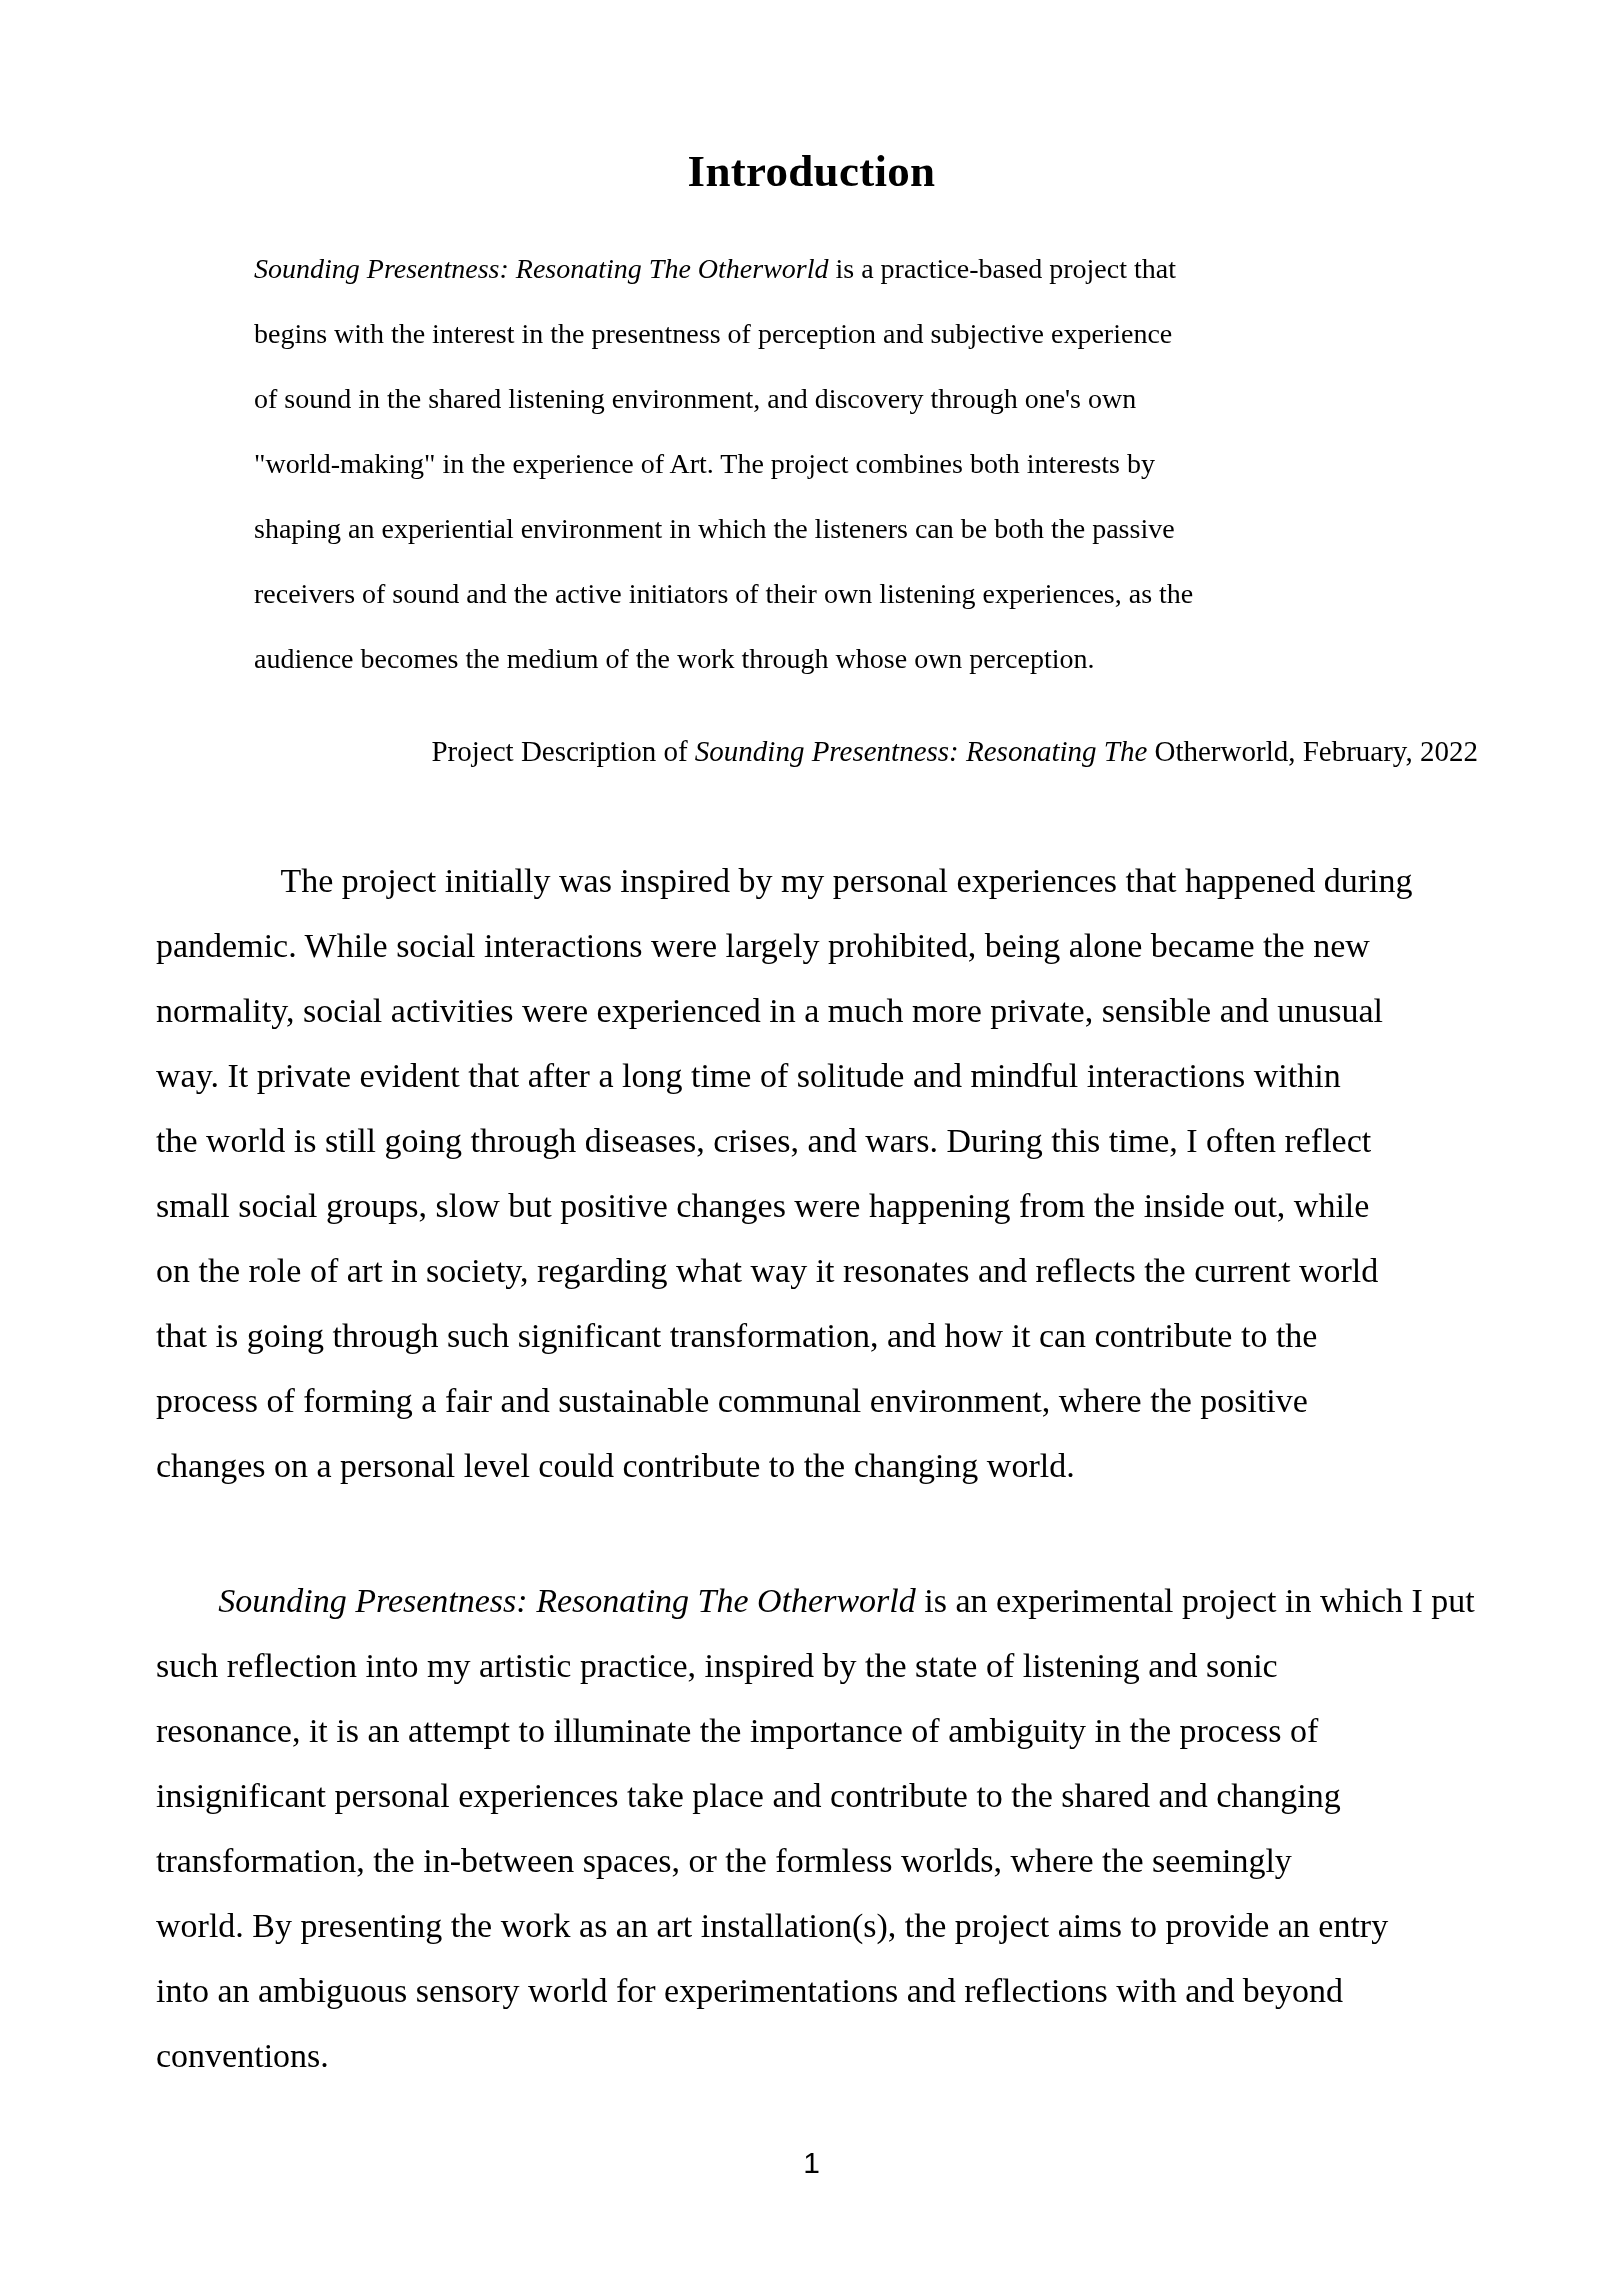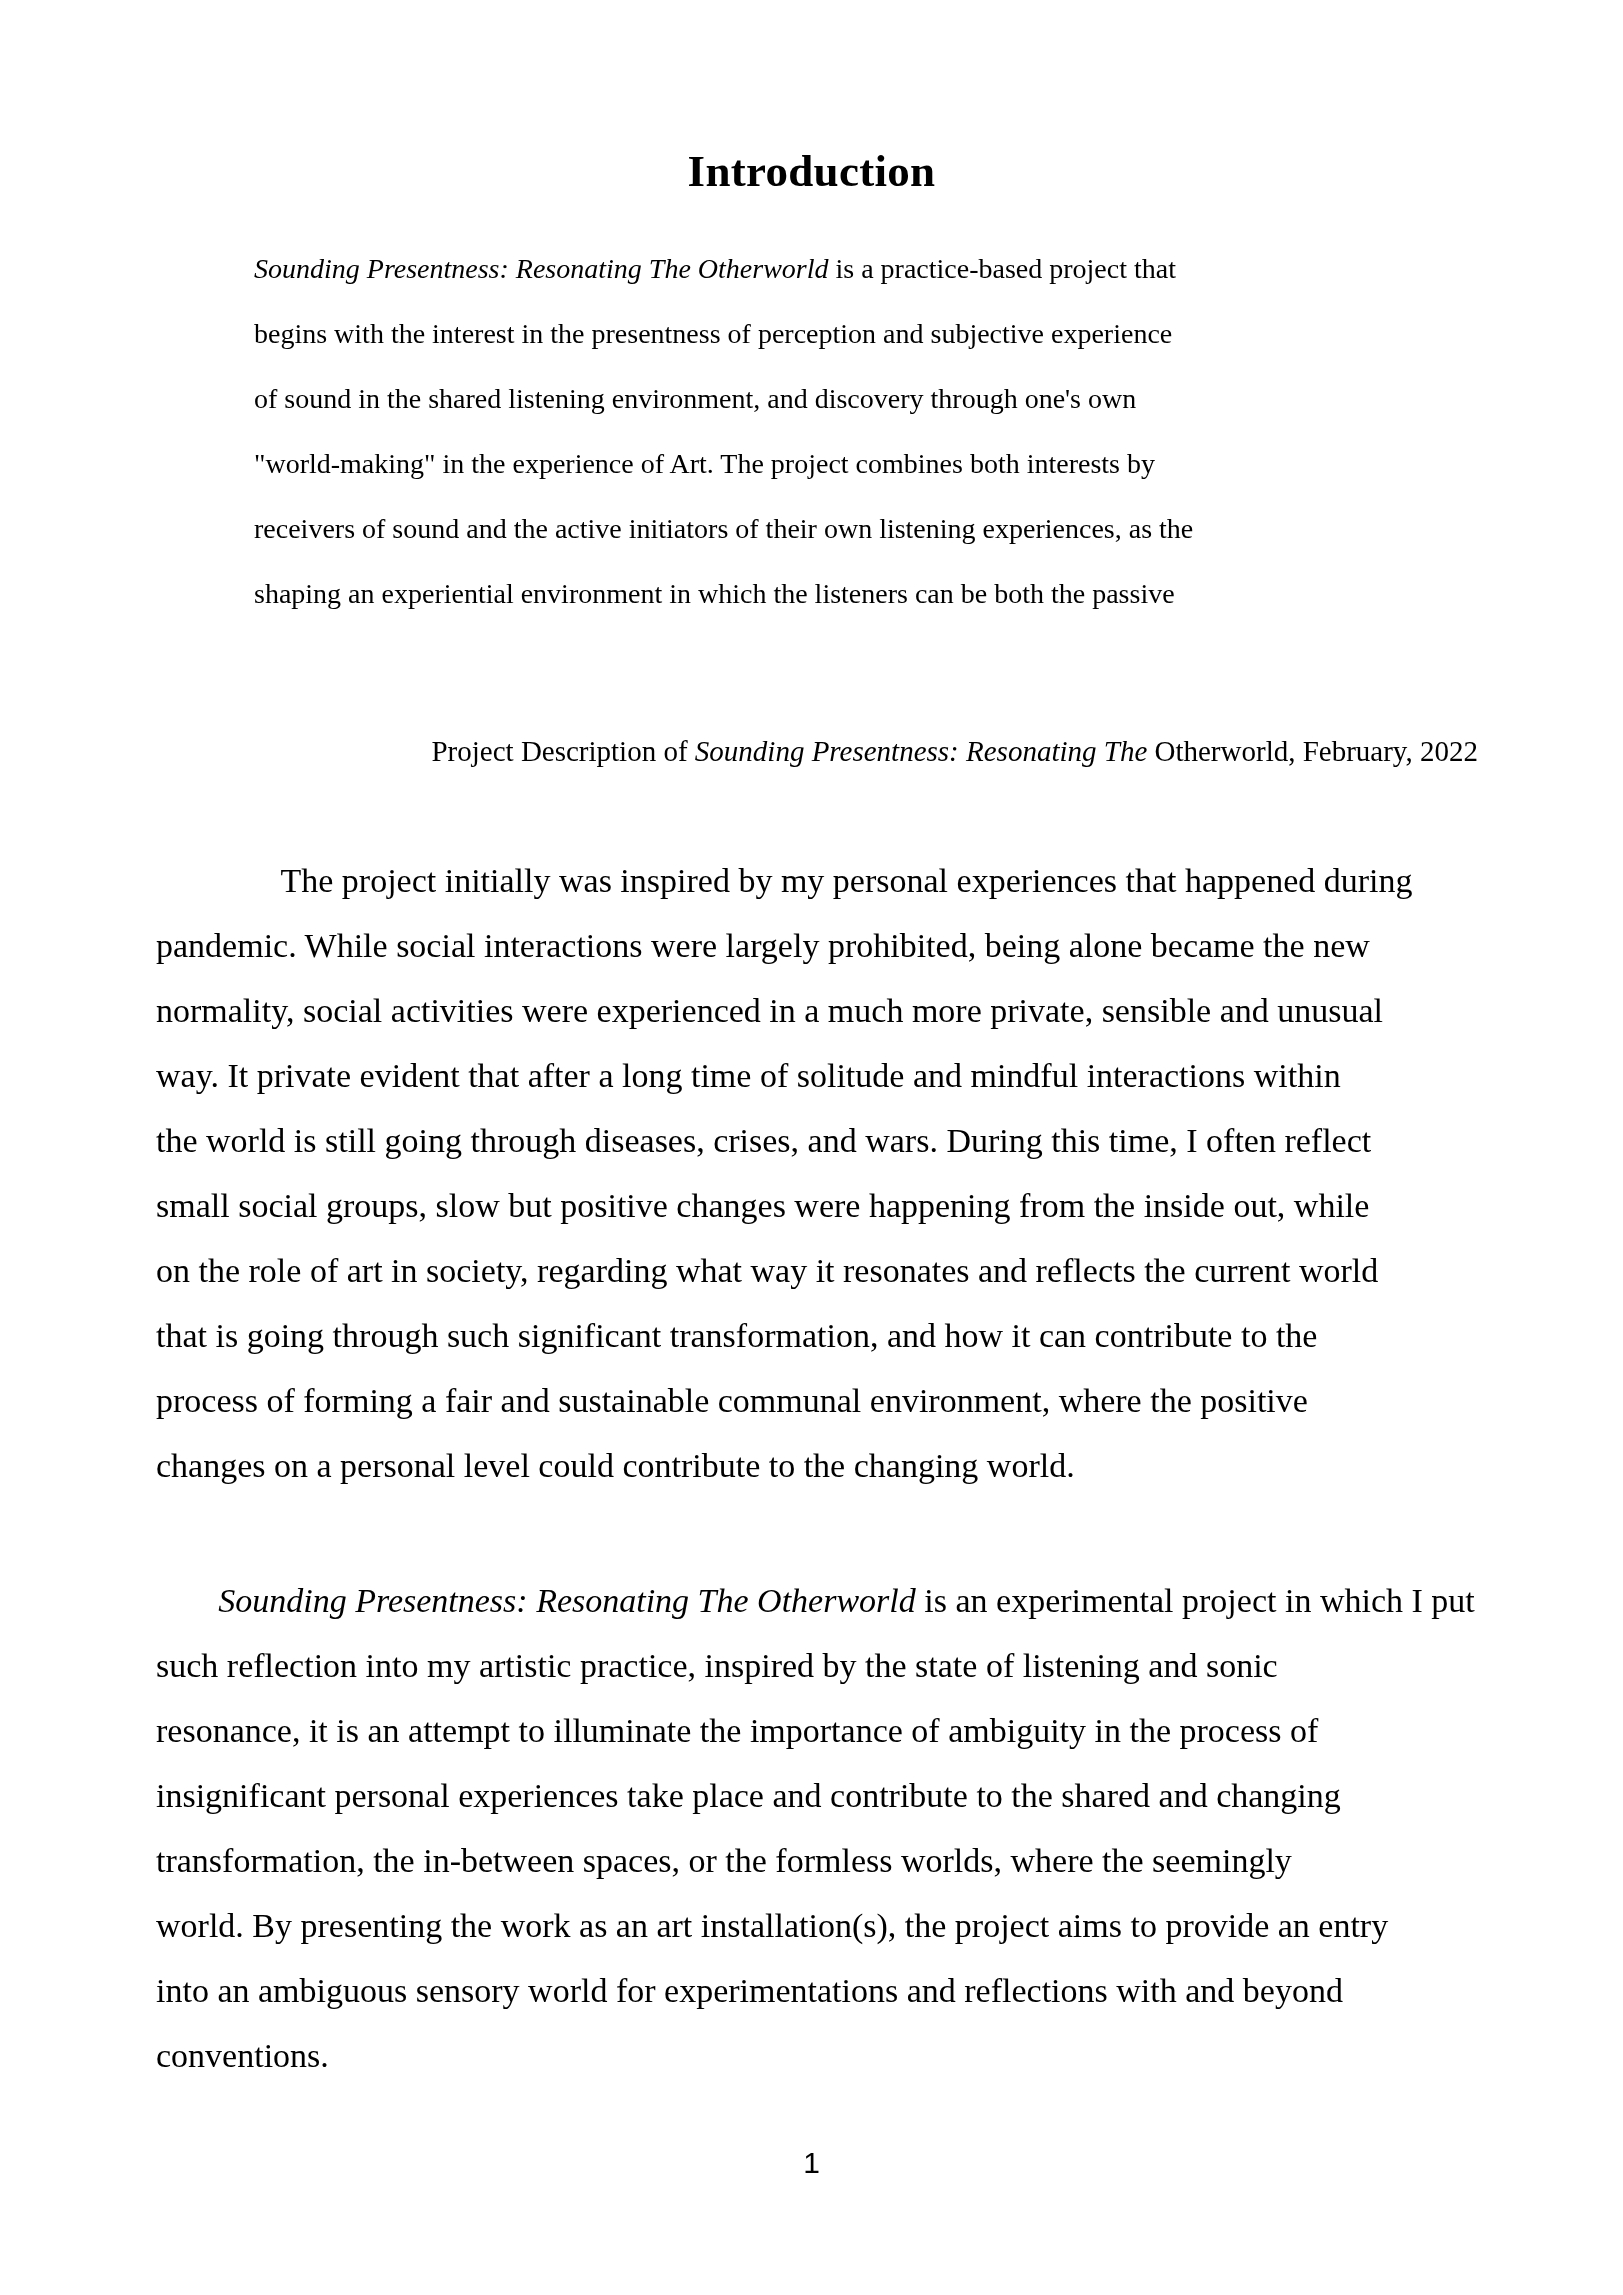--- a/index.html
+++ b/index.html
@@ -78,22 +78,23 @@
 
 <div class="page">
 
   <h1 class="title" style="margin:0;">Introduction</h1>
 
   <div class="quote">
     <span class="line"><em>Sounding Presentness: Resonating The Otherworld</em><span> is a practice-based project that</span></span>
     <span class="line"><span>begins with the interest in the presentness of perception and subjective experience</span></span>
     <span class="line"><span>of sound in the shared listening environment, and discovery through one's own</span></span>
     <span class="line"><span>"world-making" in the experience of Art. The project combines both interests by</span></span>
+    <span class="line"><span>shaping an experiential environment in which the listeners can be both the passive</span></span>
     <span class="line"><span>receivers of sound and the active initiators of their own listening experiences, as the</span></span>
-    <span class="line"><span>shaping an experiential environment in which the listeners can be both the passive</span></span>
+    <span class="line"><span>audience becomes the medium of the work through whose own perception.</span></span>
   </div>
 
   <div class="attribution"><span>Project Description of </span><em>Sounding Presentness: Resonating The</em><span> Otherworld, February, 2022</span></div>
 
   <div class="para para1">
     <span class="line indent"><span>The project initially was inspired by my personal experiences that happened during</span></span>
     <span class="line"><span>pandemic. While social interactions were largely prohibited, being alone became the new</span></span>
     <span class="line"><span>normality, social activities were experienced in a much more private, sensible and unusual</span></span>
     <span class="line"><span>way. It private evident that after a long time of solitude and mindful interactions within</span></span>
     <span class="line"><span>the world is still going through diseases, crises, and wars. During this time, I often reflect</span></span>

